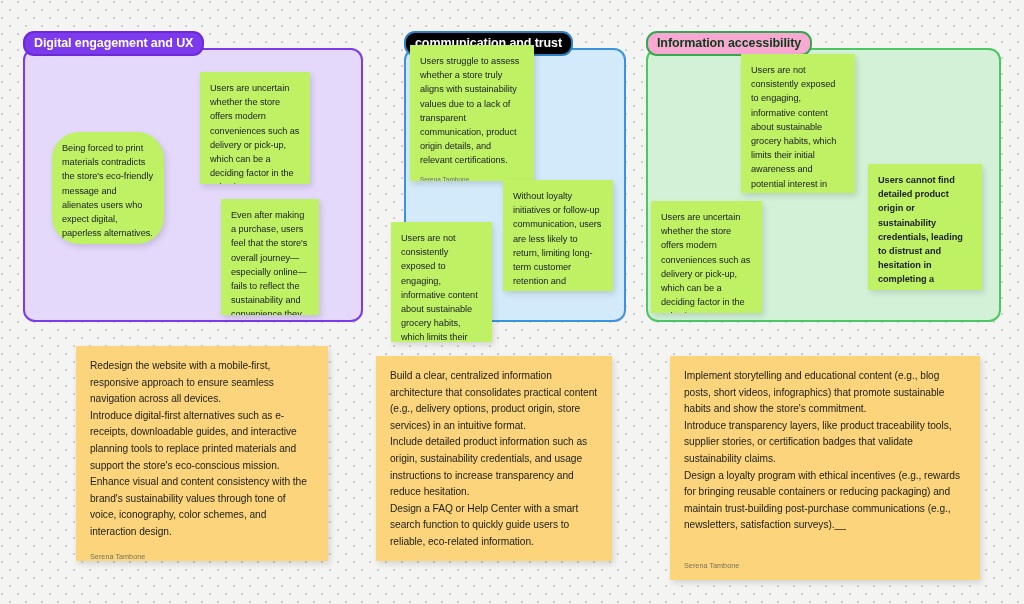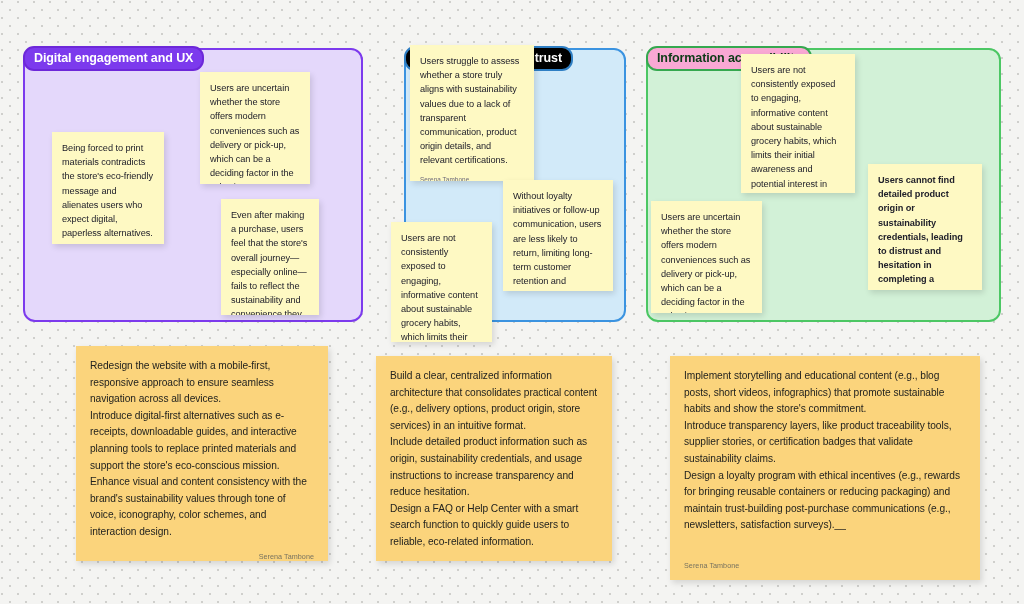--- a/index.html
+++ b/index.html
@@ -35,21 +35,20 @@
   .frame-label {
     position: absolute;
     border-radius: 11px;
     padding: 3px 9px 4px 9px;
     font-size: 12.5px;
     font-weight: bold;
     letter-spacing: -0.1px;
     white-space: nowrap;
     box-sizing: border-box;
     line-height: 14px;
-    margin-top: 15px;
   }
 
   .frame-purple  { background: #e4d8fb; border-color: #7c3aed; }
   .label-purple  { background: #7c3aed; color: #ffffff; border: 2px solid #6d28d9; }
 
   .frame-blue    { background: #d2eaf9; border-color: #3b93e0; }
   .label-blue    { background: #000000; color: #ffffff; border: 2px solid #2f7fc4; }
 
   .frame-green   { background: #d2f1d7; border-color: #4cc764; }
   .label-green   { background: #f9a8d4; color: #0d3a17; border: 2px solid #35a84f; }
@@ -57,21 +56,21 @@
   
   .note {
     position: absolute;
     box-sizing: border-box;
     box-shadow: 2px 3px 6px rgba(0,0,0,0.13);
     padding: 9px 10px 8px 10px;
     display: flex;
     flex-direction: column;
     overflow: hidden;
   }
-  .note-purple { background: #fef9c3; }
+  .note-purple { background: #bef264; }
   .note-orange { background: #fbd47c; }
 
   .note-text {
     font-size: 9.2px;
     line-height: 14.2px;
     color: #21212b;
     white-space: pre-line;
     letter-spacing: -0.05px;
   }
   .note-author {
@@ -94,21 +93,21 @@
   }
 </style>
 </head>
 <body>
 
 <div class="board">
 
   <div class="frame frame-purple" style="left:23px; top:48px; width:340px; height:274px;"></div>
   <div class="frame-label label-purple" style="left:23px; top:31px;">Digital engagement and UX</div>
 
-  <div class="note note-purple" style="left:52px; top:132px; width:112px; height:112px;">
+  <div class="note note-purple" style="left:52px; top:132px; width:112px; height:112px;border-radius:27px;">
     <div class="note-text"> Being forced to print materials contradicts the store's eco-friendly message and alienates users who expect digital, paperless alternatives.</div>
     <div class="note-author">Serena Tambone</div>
   </div>
 
   <div class="note note-purple" style="left:200px; top:72px; width:110px; height:112px;">
     <div class="note-text">Users are uncertain whether the store offers modern conveniences such as delivery or pick-up, which can be a deciding factor in the selection process.</div>
 
   </div>
 
   <div class="note note-purple" style="left:221px; top:199px; width:98px; height:116px;">
@@ -145,21 +144,21 @@
   <div class="note note-purple" style="left:868px; top:164px; width:114px; height:126px;font-weight:bold;">
     <div class="note-text">Users cannot find detailed product origin or sustainability credentials, leading to distrust and hesitation in completing a purchase.</div>
 
   </div>
 
   <div class="note note-purple" style="left:651px; top:201px; width:111px; height:112px;">
     <div class="note-text"> Users are uncertain whether the store offers modern conveniences such as delivery or pick-up, which can be a deciding factor in the selection process.</div>
 
   </div>
 
-  <div class="note note-orange" style="left:76px; top:346px; width:252px; height:215px; padding:12px 14px 10px 14px;align-items:flex-end;">
+  <div class="note note-orange" style="left:76px; top:346px; width:252px; height:215px; padding:12px 14px 10px 14px;">
     <div class="note-text">Redesign the website with a mobile-first, responsive approach to ensure seamless navigation across all devices.
 Introduce digital-first alternatives such as e-receipts, downloadable guides, and interactive planning tools to replace printed materials and support the store's eco-conscious mission.
 Enhance visual and content consistency with the brand's sustainability values through tone of voice, iconography, color schemes, and interaction design.</div>
     <div class="note-author">Serena Tambone</div>
   </div>
 
   <div class="note note-orange" style="left:376px; top:356px; width:236px; height:205px; padding:12px 14px 10px 14px;">
     <div class="note-text">Build a clear, centralized information architecture that consolidates practical content (e.g., delivery options, product origin, store services) in an intuitive format.
 Include detailed product information such as origin, sustainability credentials, and usage instructions to increase transparency and reduce hesitation.
 Design a FAQ or Help Center with a smart search function to quickly guide users to reliable, eco-related information.</div>

